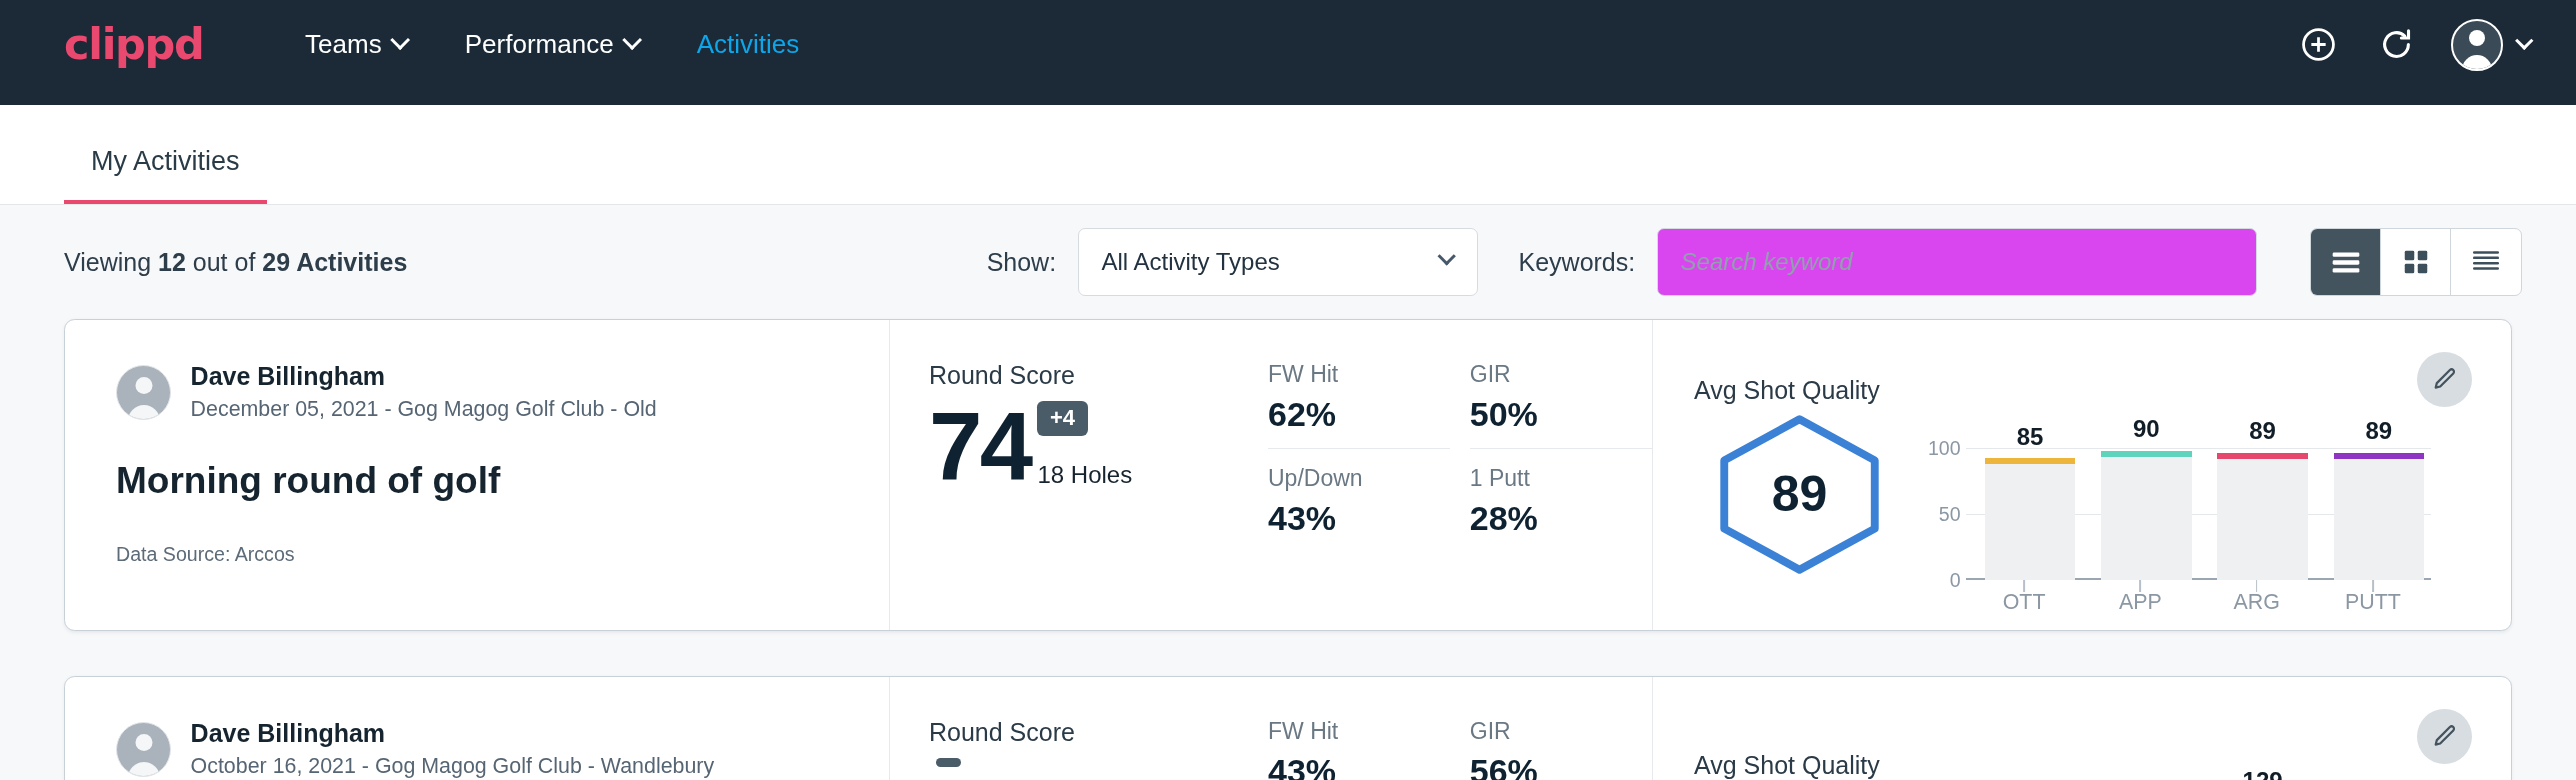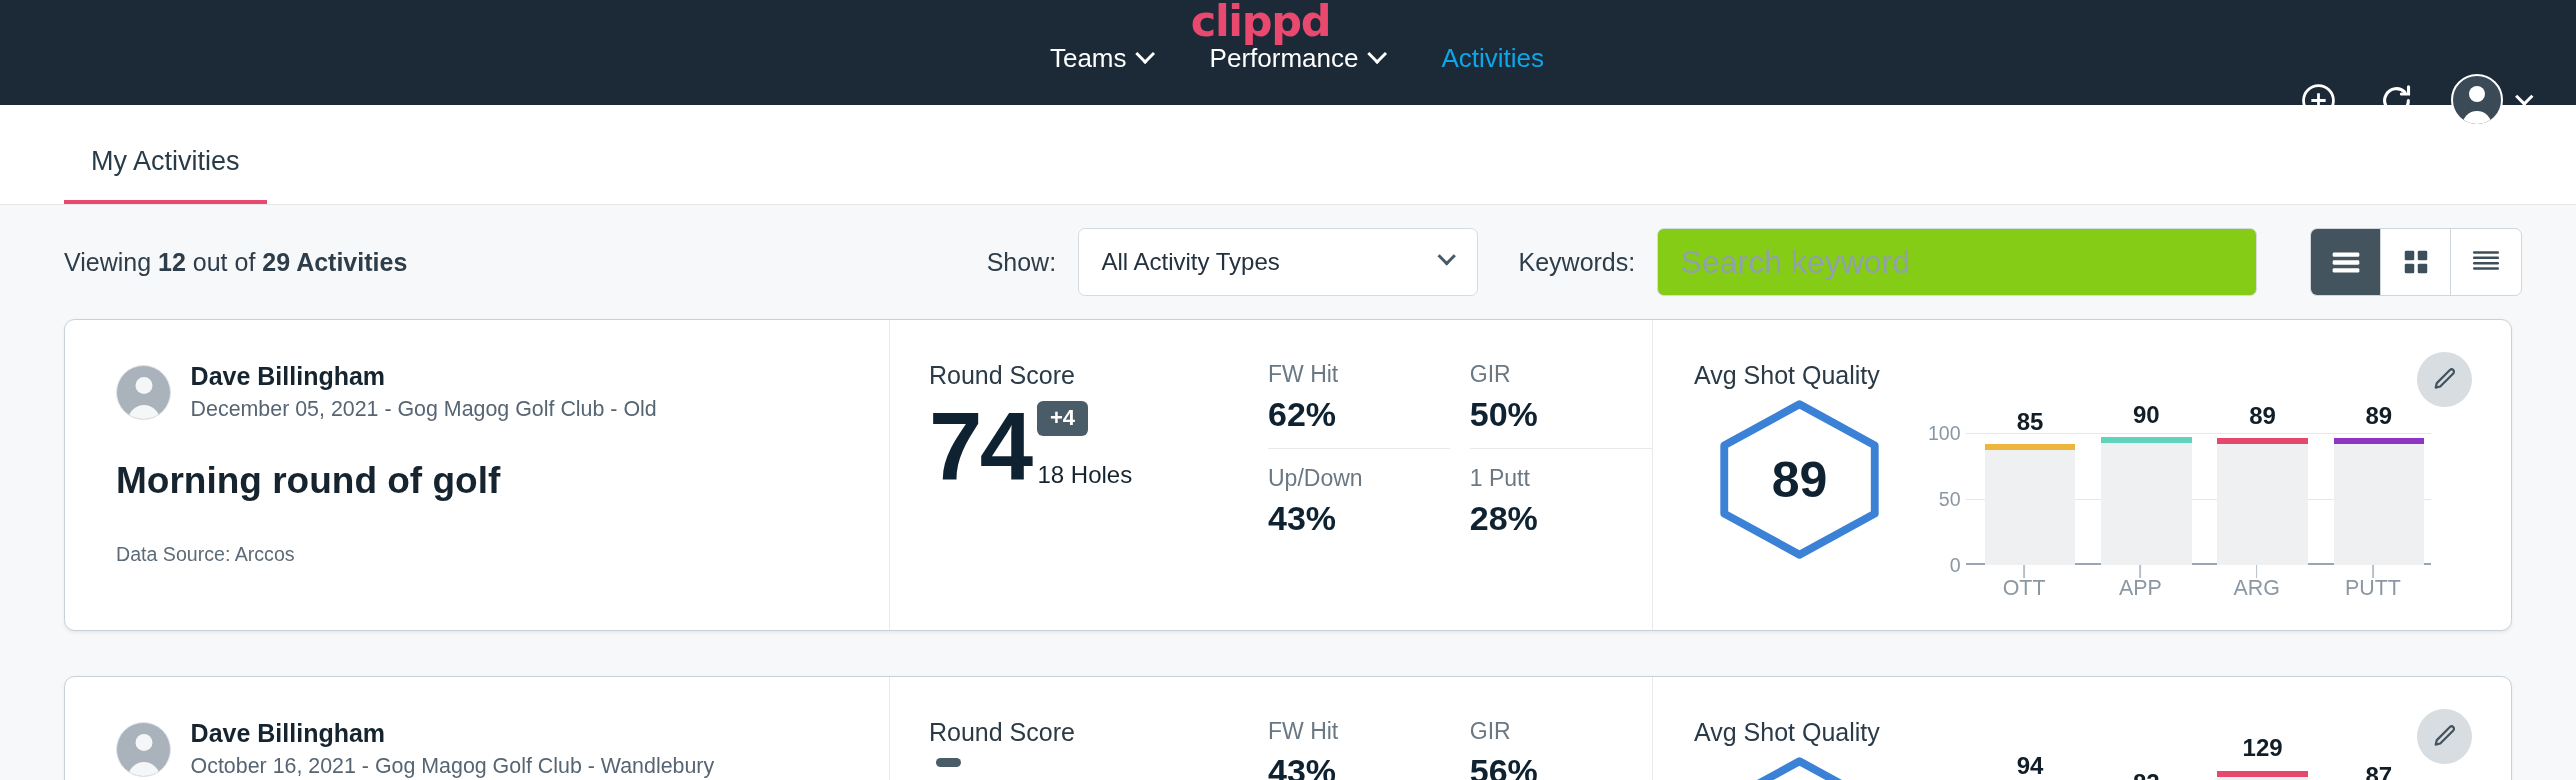--- a/index.html
+++ b/index.html
@@ -18,21 +18,20 @@
   }
 
   
   .topnav {
     height: 105px;
     background: #1b2a36;
     display: flex;
     align-items: center;
     padding: 0 46px 16px 64px;
     position: relative;
-    flex-direction: column;
   }
   .logo {
     font-size: 43px;
     font-weight: 700;
     color: #e9486f;
     letter-spacing: -1.3px;
     margin-right: 73px;
     line-height: 1;
     font-family: "DejaVu Sans", sans-serif;
   }
@@ -141,28 +140,29 @@
   }
   .select .sel-chev {
     margin-left: auto;
     width: 13.4px; height: 13.4px;
     border-right: 3.6px solid #46586a;
     border-bottom: 3.6px solid #46586a;
     transform: rotate(45deg) translate(-3.6px,-3.6px);
   }
   .searchbox {
     width: 600px; height: 68px;
-    background: #84cc16;
+    background: #d946ef;
     border: 0.9px solid #d6dbe0;
     border-radius: 7.1px;
     padding: 0 23px;
-    font-size: 32px;
+    font-size: 24px;
     color: #223240;
     font-family: "Liberation Sans", sans-serif;
     outline: none;
+    font-style: italic;
   }
   .searchbox::placeholder { color: #90a0ad; }
   .viewtoggle {
     margin-left: 32px;
     display: flex;
     border: 0.9px solid #cfd6dc;
     border-radius: 7.1px;
     overflow: hidden;
     height: 68px;
     background: #fff;
@@ -251,20 +251,21 @@
   .stat.bordered { border-bottom: 0.9px solid #e6eaed; padding-bottom: 14.3px; margin-bottom: 16px; }
   .stat-lbl { font-size: 23px; color: #6a7884; }
   .stat-val { font-size: 34px; font-weight: 700; color: #0f2231; margin-top: 7.1px; }
 
   .col-quality {
     flex: 1;
     padding: 41px 0 0 41px;
     border-left: 0.9px solid #e6eaed;
     display: flex;
     flex-direction: column;
+    justify-content: center;
   }
   .quality-body { display: flex; align-items: flex-start; margin-top: 9px; }
   .hexwrap { width: 211px; flex-shrink: 0; display:flex; justify-content:center; }
   .hex { position: relative; width: 175px; height: 161px; }
   .hex svg { display: block; }
   .hex-val {
     position: absolute; inset: 0;
     display: flex; align-items: center; justify-content: center;
     font-size: 50px; font-weight: 700; color: #0f2231;
   }

